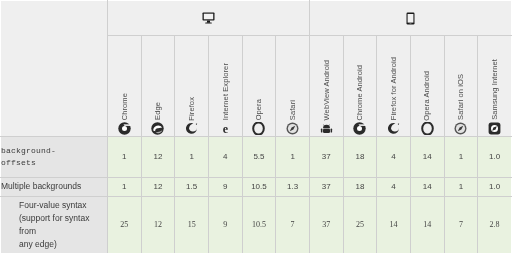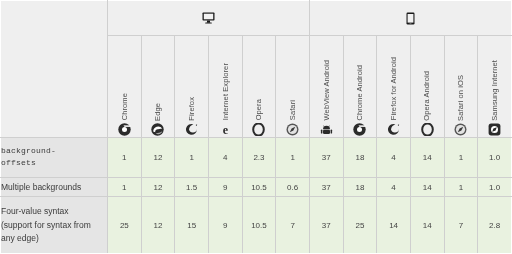--- a/index.html
+++ b/index.html
@@ -89,33 +89,33 @@
     vertical-align: middle;
     line-height: 1.55;
     border-left: 1px solid #ffffff !important;
     width: 107px;
   }
   .flabel.mono {
     font-family: "Liberation Mono", monospace;
     font-size: 8px;
     letter-spacing: 0.2px;
   }
-  .flabel.last { border-bottom: 1px solid #ffffff !important; }
+  .flabel.last { border-bottom: 1px solid #ffffff !important; padding-left: 18px; }
   
   .val {
     background: #e9f2e0;
     color: #444444;
     font-size: 8px;
     text-align: center;
     vertical-align: middle;
     font-family: "Liberation Sans", sans-serif;
   }
   .val.grpstart { border-left: 1px solid #9a9a9a !important; }
   .val.last { border-right: 1px solid #ffffff !important; }
-  .val.bottom { border-bottom: 1px solid #ffffff !important; }
+  .val.bottom { border-bottom: 1px solid #ffffff !important; font-family: Liberation Serif, serif; }
   tr.r1 { height: 38px; }
   tr.r2 { height: 18px; }
   tr.r3 { height: 53px; }
 </style>
 </head>
 <body>
 
 <div id="page">
   <table class="compat">
     <tbody>
@@ -299,38 +299,38 @@
 
       <tr class="r1">
         <td class="flabel mono">
           <div>background-</div>
           <div>offsets</div>
         </td>
         <td class="val grpstart">1</td>
         <td class="val">12</td>
         <td class="val">1</td>
         <td class="val">4</td>
-        <td class="val">2.3</td>
+        <td class="val">5.5</td>
         <td class="val">1</td>
         <td class="val grpstart">37</td>
         <td class="val">18</td>
         <td class="val">4</td>
         <td class="val">14</td>
         <td class="val">1</td>
         <td class="val last">1.0</td>
       </tr>
 
       <tr class="r2">
         <td class="flabel">Multiple backgrounds</td>
         <td class="val grpstart">1</td>
         <td class="val">12</td>
         <td class="val">1.5</td>
         <td class="val">9</td>
         <td class="val">10.5</td>
-        <td class="val">0.6</td>
+        <td class="val">1.3</td>
         <td class="val grpstart">37</td>
         <td class="val">18</td>
         <td class="val">4</td>
         <td class="val">14</td>
         <td class="val">1</td>
         <td class="val last">1.0</td>
       </tr>
 
       <tr class="r3">
         <td class="flabel last">

